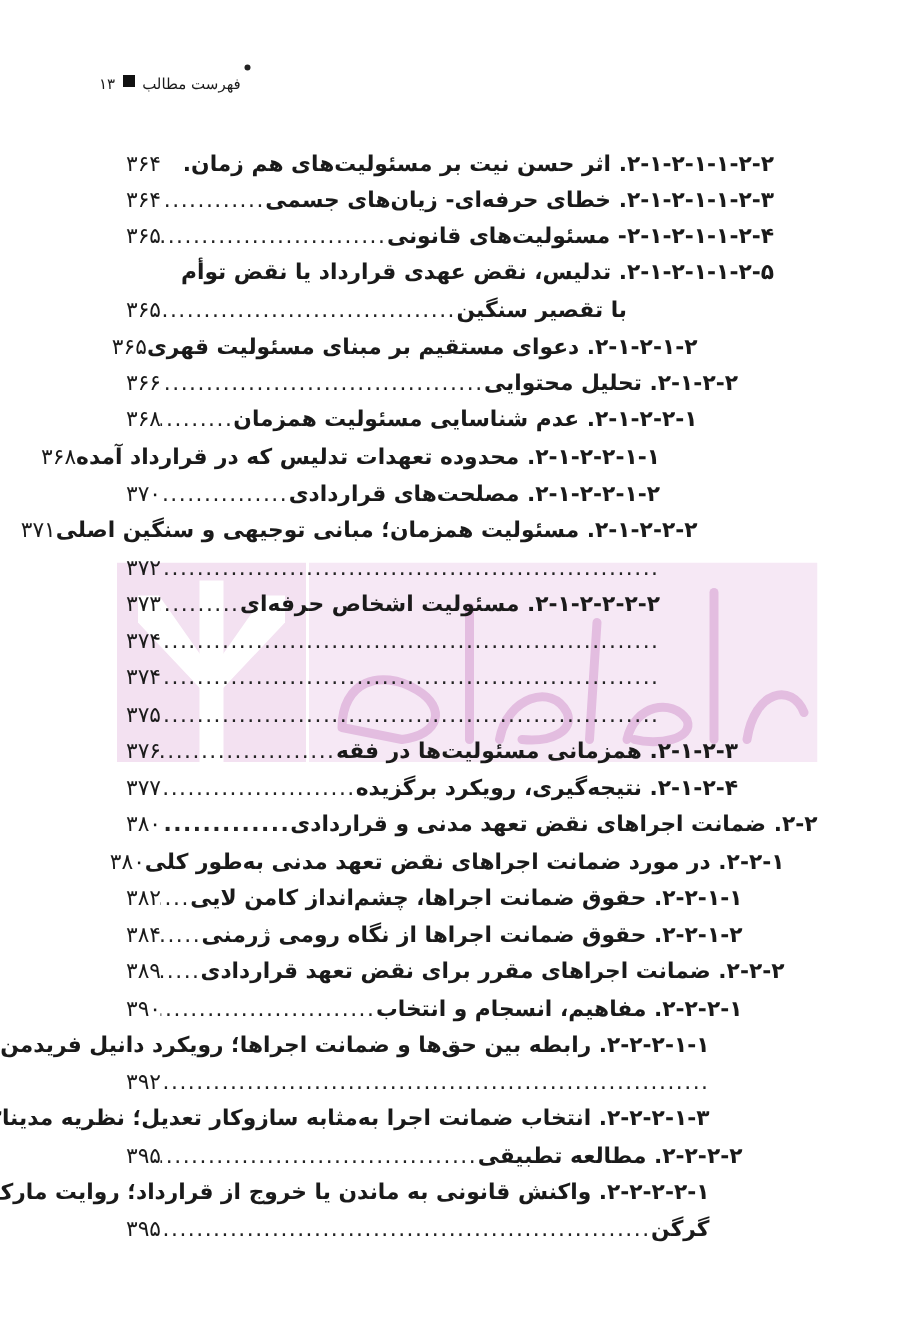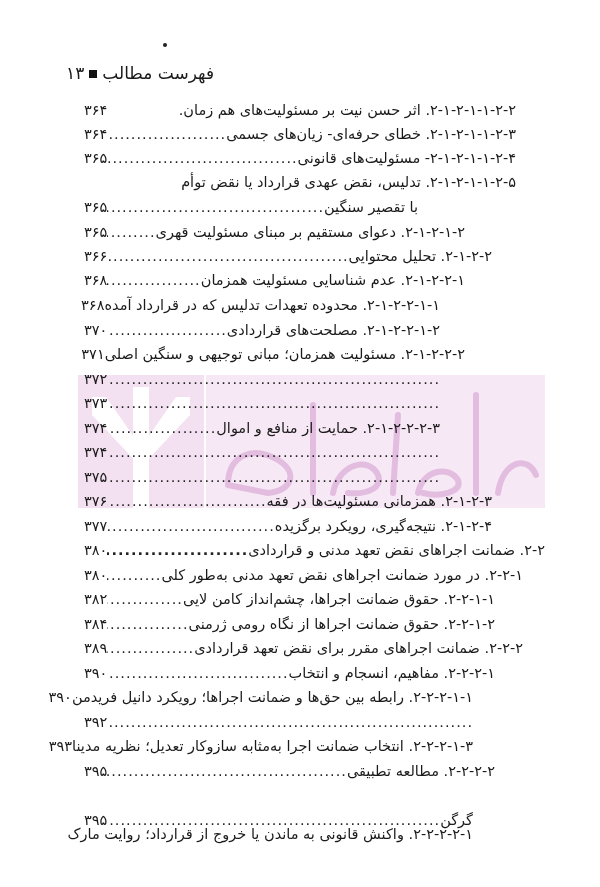--- a/index.html
+++ b/index.html
@@ -3,32 +3,32 @@
 <meta charset="utf-8">
 <style>
   html, body { margin: 0; padding: 0; }
   body {
     width: 600px; height: 887px; position: relative; overflow: hidden;
     background: #ffffff; color: #1a1a1a;
     font-family: "DejaVu Sans", sans-serif;
   }
   .dot { position: absolute; left: 163px; top: 43px; width: 4px; height: 4px; border-radius: 50%; background: #222; }
   .header {
-    position: absolute; left: 66px; top: 64px; direction: rtl;
-    font-size: 17px; line-height: 18px; white-space: nowrap;
+    position: absolute; left: 66px; top: 48px; direction: rtl;
+    font-size: 10px; line-height: 18px; white-space: nowrap;
   }
   .header .sq { display: inline-block; width: 8px; height: 8px; background: #111; margin: 0 5px; vertical-align: 1px; }
   .watermark { position: absolute; left: 78px; top: 375px; width: 467px; height: 133px; }
   .toc { position: absolute; left: 0; top: 0; width: 600px; height: 887px; }
   .entry {
     position: absolute; left: 84px; direction: rtl;
     font-size: 14.5px; line-height: 20px; height: 20px;
     display: flex; align-items: baseline; white-space: nowrap;
   }
-  .entry .title { flex: 0 0 auto; }
+  .entry .title { flex: 0 0 auto; font-weight: bold; }
   .entry .leader { flex: 1 1 auto; overflow: hidden; color: #222; letter-spacing: 1px; }
   .entry .leader::after { content: "........................................................................................................................................................................................................................"; }
   .entry .page { flex: 0 0 auto; }
   .entry.bold-leader .leader { font-weight: bold; }
   .entry.noleader { justify-content: flex-start; }
 </style>
 </head>
 <body>
 
 <div class="dot"></div>
@@ -114,25 +114,25 @@
     <div class="entry" style="top: 344px; width: 381px;">
       <span class="title"><span>۲-۱-۲-۲-۲.</span><span> مسئولیت همزمان؛ مبانی توجیهی و سنگین اصلی</span></span>
       <span class="leader"></span>
       <span class="page">۳۷۱</span>
     </div>
     <div class="entry" style="top: 369px; width: 356px;">
       <span class="leader"></span>
       <span class="page">۳۷۲</span>
     </div>
     <div class="entry" style="top: 393px; width: 356px;">
+      <span class="title"><span>۲-۱-۲-۲-۲-۲.</span><span> مسئولیت اشخاص حرفه‌ای</span></span>
       <span class="leader"></span>
       <span class="page">۳۷۳</span>
     </div>
     <div class="entry" style="top: 418px; width: 356px;">
-      <span class="title"><span>۲-۱-۲-۲-۲-۳.</span><span> حمایت از منافع و اموال</span></span>
       <span class="leader"></span>
       <span class="page">۳۷۴</span>
     </div>
     <div class="entry" style="top: 442px; width: 356px;">
       <span class="leader"></span>
       <span class="page">۳۷۴</span>
     </div>
     <div class="entry" style="top: 467px; width: 356px;">
       <span class="leader"></span>
       <span class="page">۳۷۵</span>
@@ -189,21 +189,21 @@
     <div class="entry noleader" style="top: 736px; width: 389px;">
       <span class="title"><span>۲-۲-۲-۱-۳.</span><span> انتخاب ضمانت اجرا به‌مثابه سازوکار تعدیل؛ نظریه مدینا</span></span>
       <span style="flex: 1 1 auto;"></span>
       <span class="page">۳۹۳</span>
     </div>
     <div class="entry" style="top: 761px; width: 411px;">
       <span class="title"><span>۲-۲-۲-۲.</span><span> مطالعه تطبیقی</span></span>
       <span class="leader"></span>
       <span class="page">۳۹۵</span>
     </div>
-    <div class="entry noleader" style="top: 785px; width: 389px; margin-top: 39px;">
+    <div class="entry noleader" style="top: 785px; width: 389px;">
       <span class="title"><span>۲-۲-۲-۲-۱.</span><span> واکنش قانونی به ماندن یا خروج از قرارداد؛ روایت مارک</span></span>
       <span style="flex: 1 1 auto;"></span>
       <span class="page"></span>
     </div>
     <div class="entry" style="top: 810px; width: 389px;">
       <span class="title"><span></span><span>گرگن</span></span>
       <span class="leader"></span>
       <span class="page">۳۹۵</span>
     </div>
   </div>

